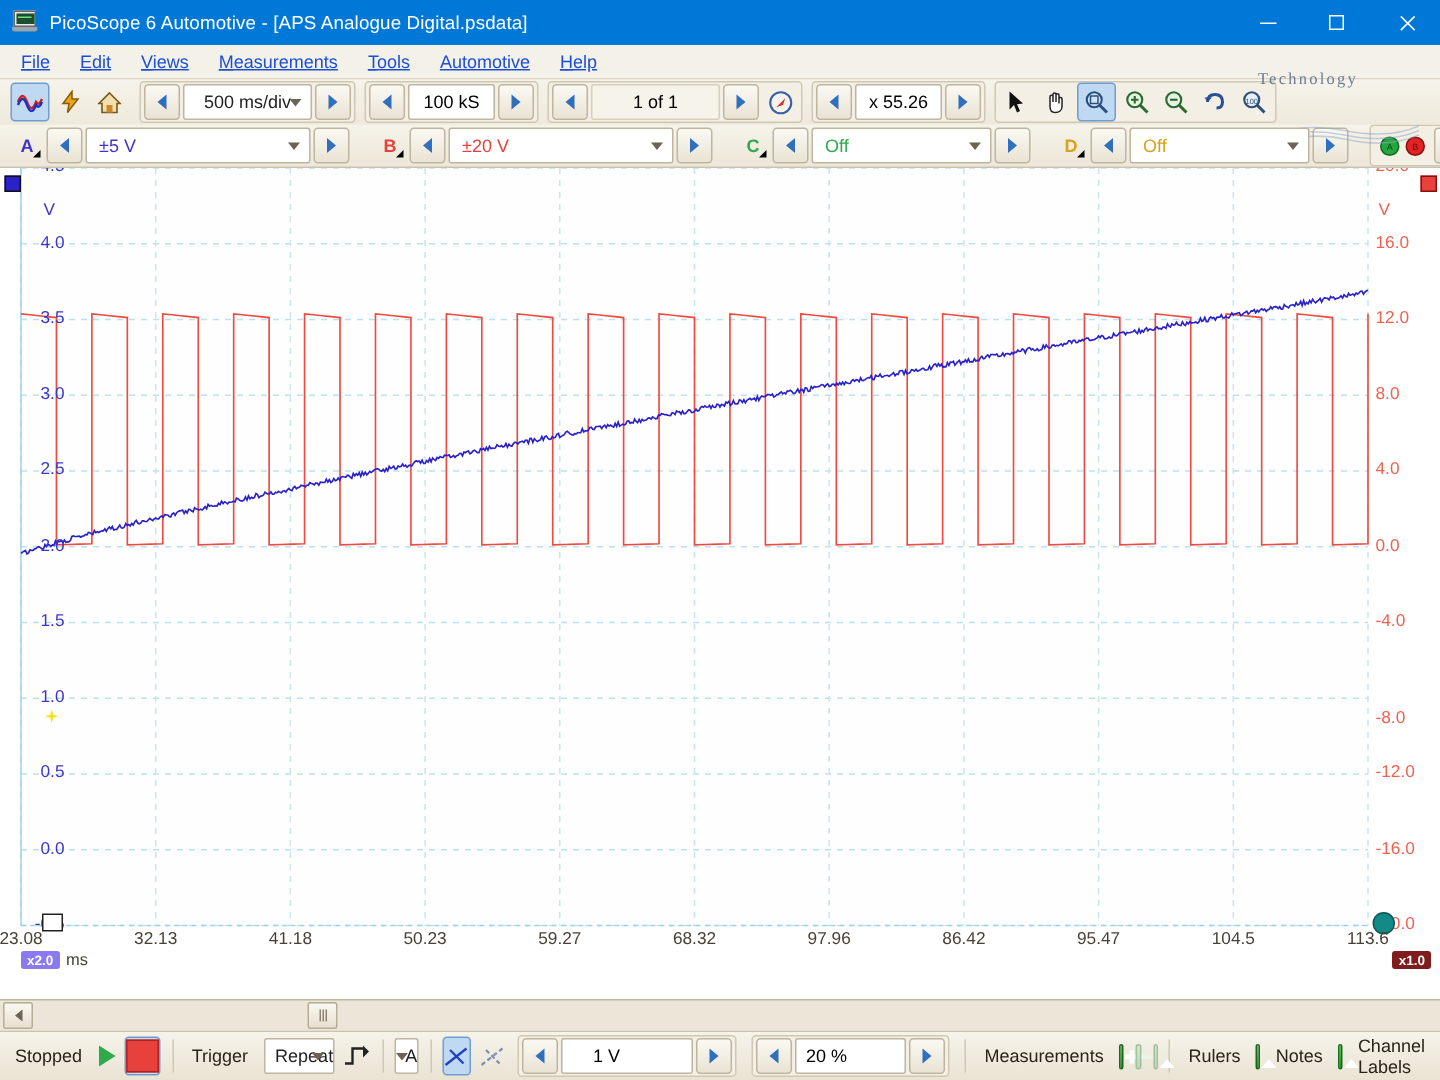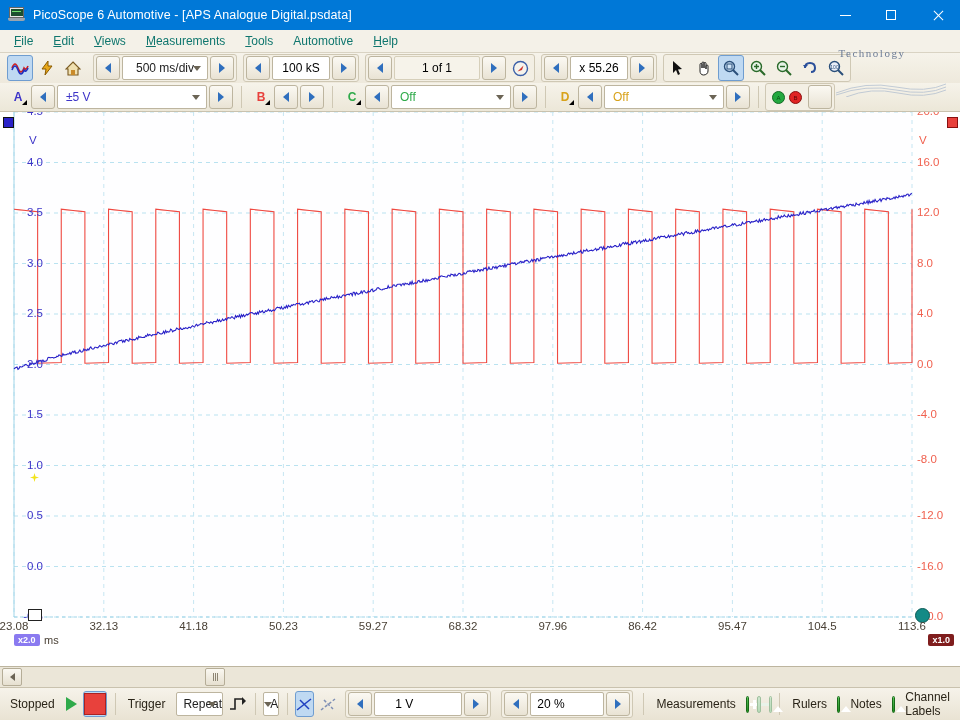--- a/index.html
+++ b/index.html
@@ -23,21 +23,21 @@
   .wb-min{width:11px;height:1px;background:#fff;}
   .wb-max{width:10px;height:10px;border:1px solid #fff;box-sizing:border-box;}
   .wb-x{position:relative;width:11px;height:11px;}
   .wb-x:before,.wb-x:after{content:"";position:absolute;left:0;top:5px;width:13px;height:1px;background:#fff;}
   .wb-x:before{transform:rotate(45deg);}
   .wb-x:after{transform:rotate(-45deg);}
 
   
   .menubar{height:22px;background:#f4f1e8;display:flex;align-items:center;
            border-bottom:1px solid #d9d3c3;flex:0 0 22px;padding-left:4px;}
-  .menu-item{padding:2px 10px;color:#0f766e;font-size:12px;}
+  .menu-item{padding:2px 10px;color:#1d4ed8;font-size:12px;text-decoration:underline;}
   .menu-item u{text-decoration:underline;}
 
   
   .toolbar{height:30px;background:linear-gradient(#f6f3ea,#eee9dc);display:flex;align-items:center;
            flex:0 0 30px;padding:0 2px;position:relative;}
   .toolbar2{height:28px;background:linear-gradient(#f6f3ea,#ece7d8);display:flex;align-items:center;
             flex:0 0 28px;padding:0 2px;border-bottom:1px solid #c9c2ae;}
   .grp{display:flex;align-items:center;height:26px;border:1px solid #cfc8b4;background:#f3efe4;
        border-radius:3px;margin:0 3px;padding:0 1px;}
   .grp.flat{border:none;background:none;}
@@ -288,20 +288,26 @@
           <div class="tri-r"></div>
         </div>
     </div>
     <div class="sep"></div>
 
     <div class="grp flat">
       <div class="chlbl ch-b">B</div>
       <div class="arrowbtn">
           <div class="tri-l"></div>
         </div>
+      <div class="combo" style="width:140px;justify-content:flex-start;padding-left:8px">
+        <span style="color:#e8413c">±20 V</span>
+        <div class="cdd">
+            <div class="tri-d"></div>
+          </div>
+      </div>
       <div class="arrowbtn">
           <div class="tri-r"></div>
         </div>
     </div>
     <div class="sep"></div>
 
     <div class="grp flat">
       <div class="chlbl ch-c">C</div>
       <div class="arrowbtn">
           <div class="tri-l"></div>
@@ -410,21 +416,21 @@
     <div class="axis-r" style="left:914px">
       <div class="chmark" style="left:33px;top:5px;background:#e8413c;border:1px solid #8a1010"></div>
       <div id="yr-ticks">
           <div class="tick tick-r" style="top: -7px;">20.0</div>
           <div class="tick tick-r" style="top: 43.5px;">16.0</div>
           <div class="tick tick-r" style="top: 94px;">12.0</div>
           <div class="tick tick-r" style="top: 144.5px;">8.0</div>
           <div class="tick tick-r" style="top: 195px;">4.0</div>
           <div class="tick tick-r" style="top: 245.5px;">0.0</div>
           <div class="tick tick-r" style="top: 296px;">-4.0</div>
-          <div class="tick tick-r" style="top: 341px;">-8.0</div>
+          <div class="tick tick-r" style="top: 361px;">-8.0</div>
           <div class="tick tick-r" style="top: 397px;">-12.0</div>
           <div class="tick tick-r" style="top: 447.5px;">-16.0</div>
           <div class="tick tick-r" style="top: 498px;">-20.0</div>
         </div>
       <div class="unit" style="left:5px;top:22px;color:#f0614f">V</div>
       <div style="position:absolute;left:1px;top:496px;width:13px;height:13px;border-radius:50%;
                   background:#138a86;border:1px solid #0a5a56;"></div>
     </div>
 
     <div id="x-ticks">

